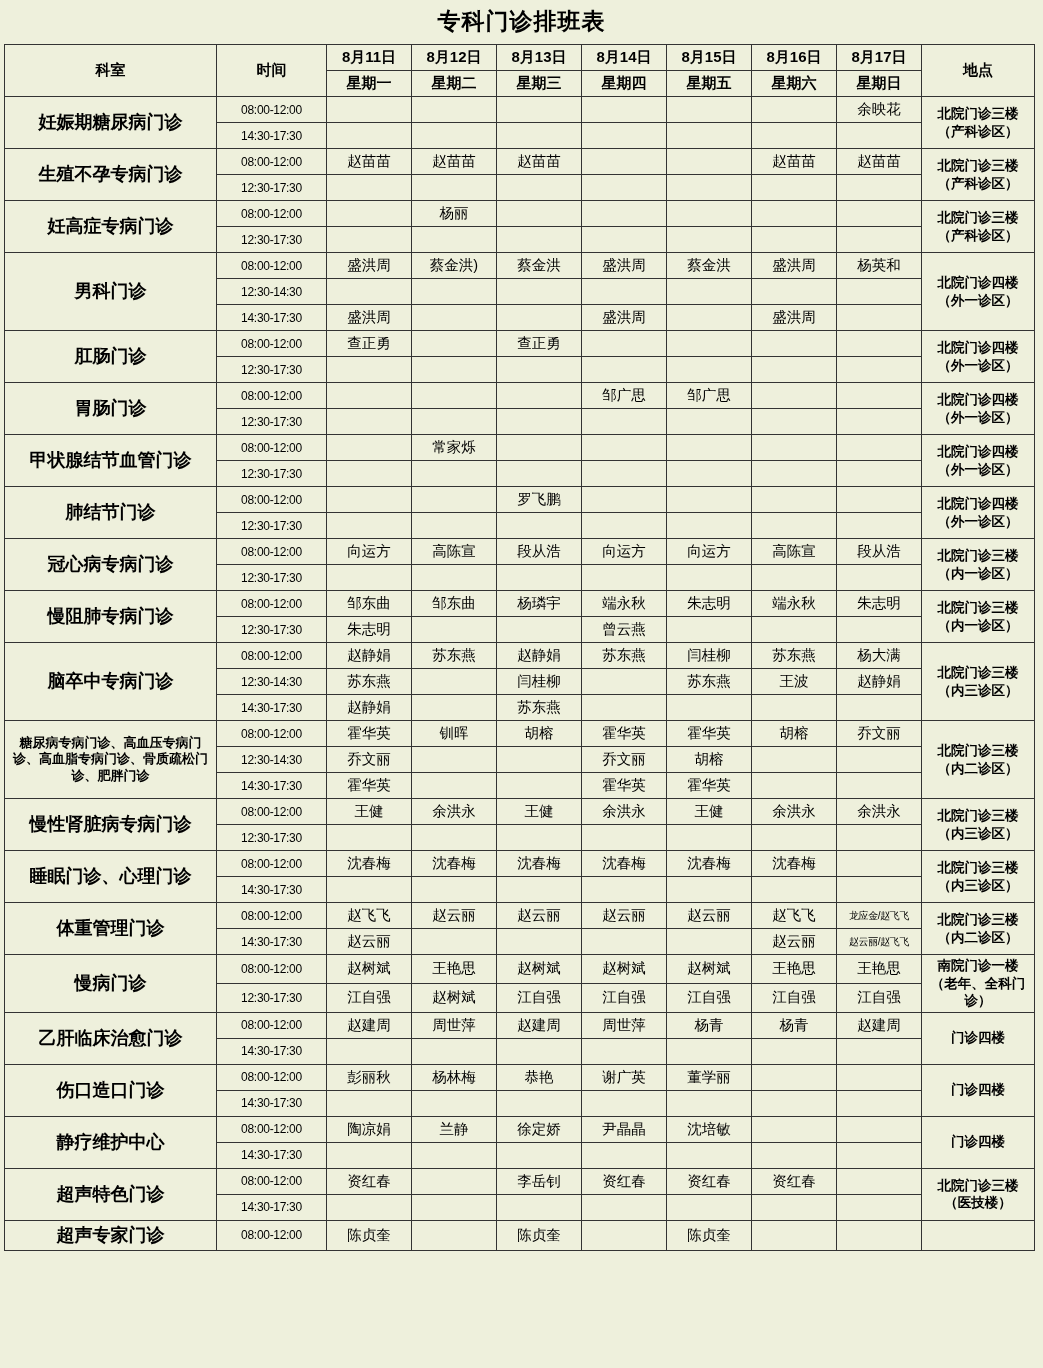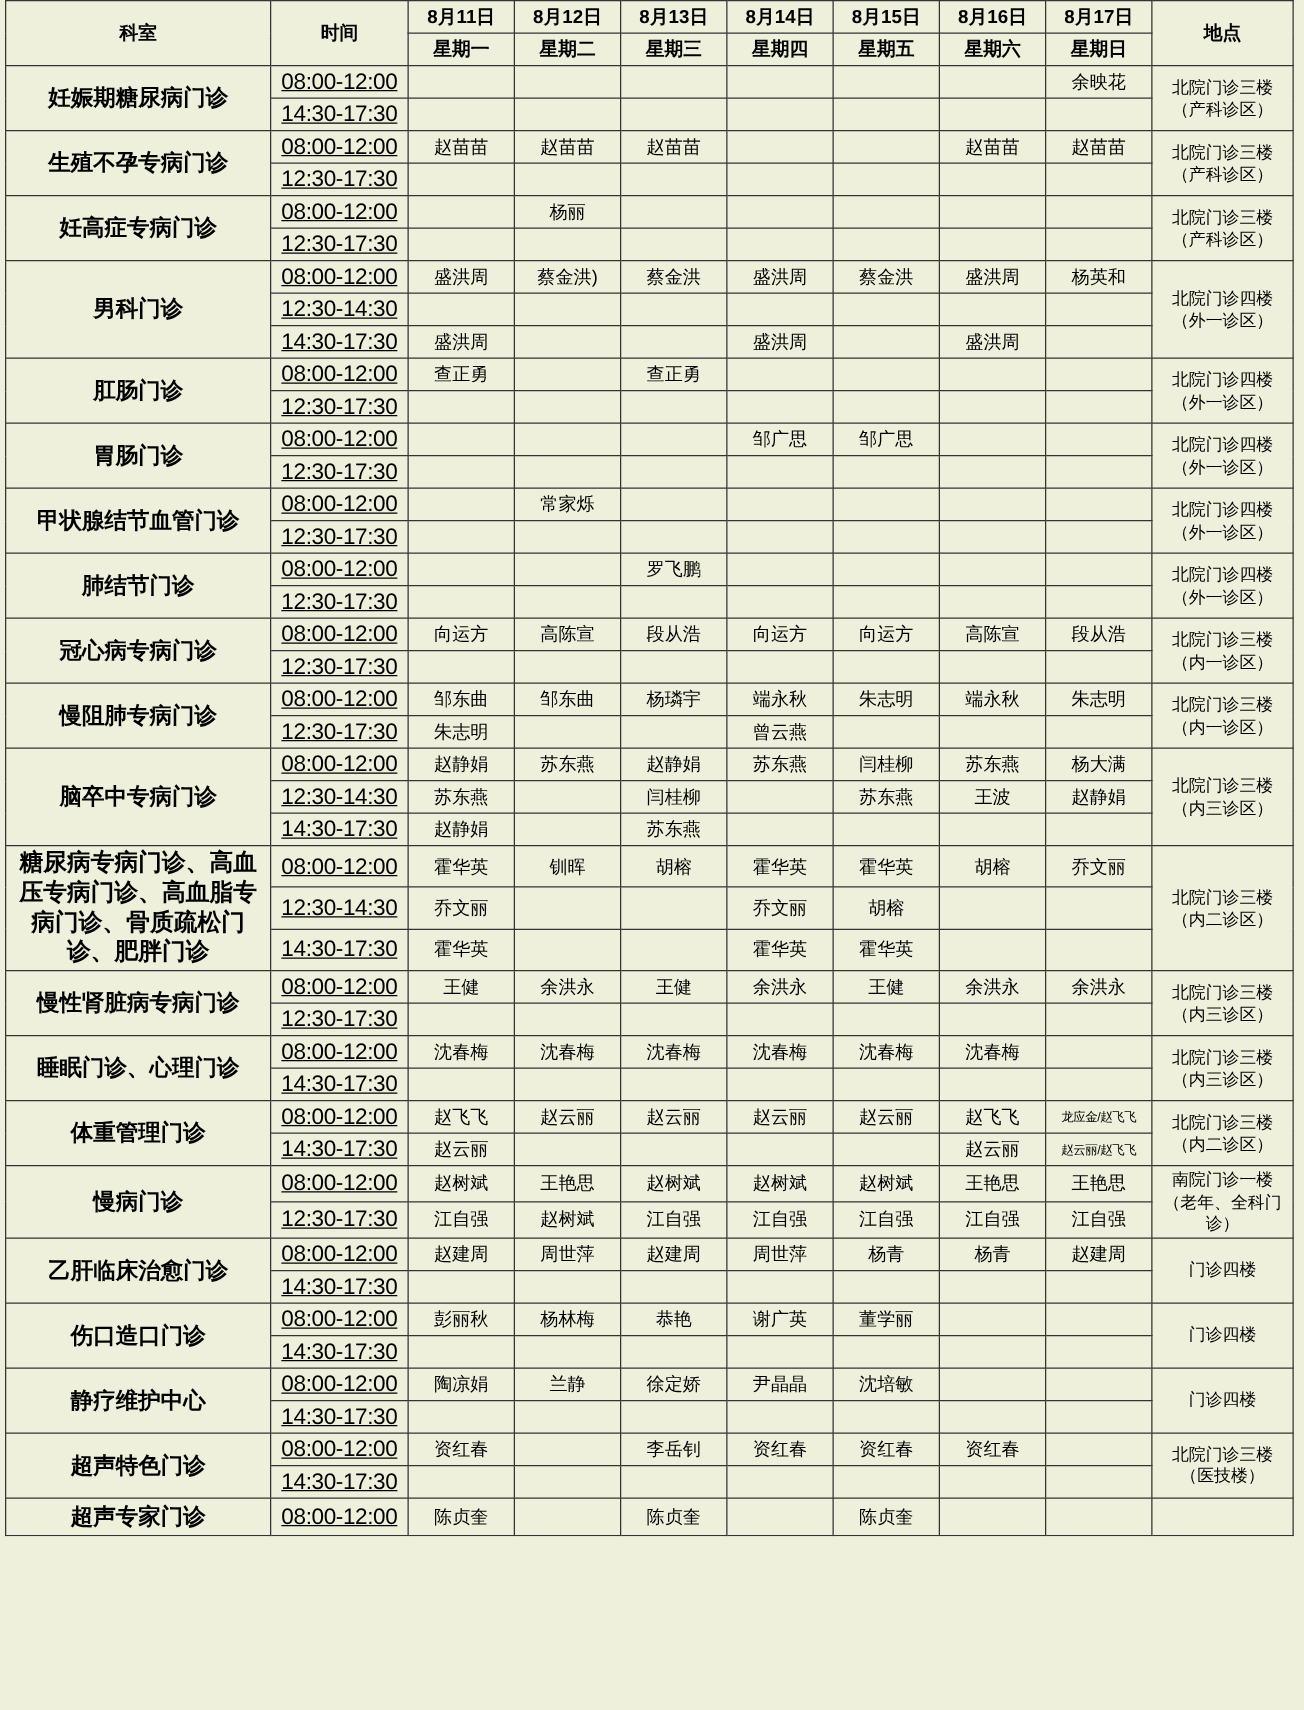--- a/index.html
+++ b/index.html
@@ -39,43 +39,44 @@
     font-weight:normal;
     overflow:hidden;
   }
   .hdr{font-weight:bold;font-size:15px;}
   .dept{
     font-weight:bold;
     font-size:18px;
     line-height:1.25;
     padding:2px 3px;
   }
-  .dept.small{font-size:19px;}
+  .dept.small{font-size:13px;}
   .time{
-    font-size:18px;
+    font-size:12px;
     font-family:"Liberation Sans", sans-serif;
     letter-spacing:-0.3px;
-    text-decoration:underline;
   }
   .place{
     font-size:13.5px;
     line-height:1.3;
     padding:2px;
+    font-weight:bold;
   }
   .name{font-size:14.5px;}
   .name.two{font-size:10px;letter-spacing:-0.4px;}
   col.c-dept{width:212px;}
   col.c-time{width:110px;}
   col.c-day{width:85px;}
   col.c-place{width:113px;}
 </style>
 </head>
 <body>
 
 <div id="sheet">
+  <div class="title">专科门诊排班表</div>
   <table>
     <colgroup>
       <col class="c-dept">
         <col class="c-time">
       <col class="c-day">
         <col class="c-day">
         <col class="c-day">
         <col class="c-day">
         <col class="c-day">
         <col class="c-day">

